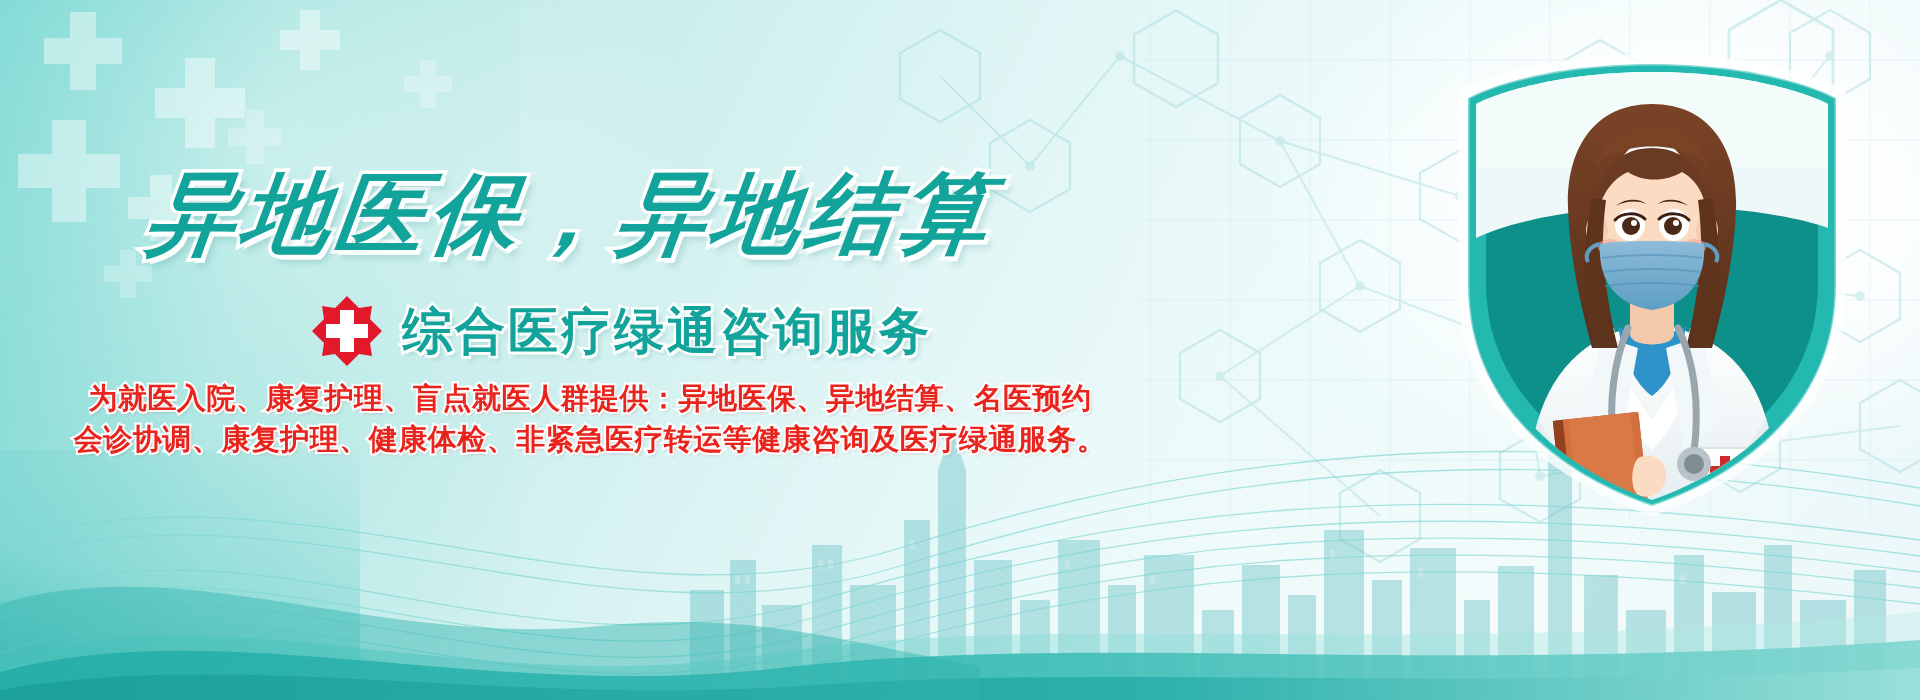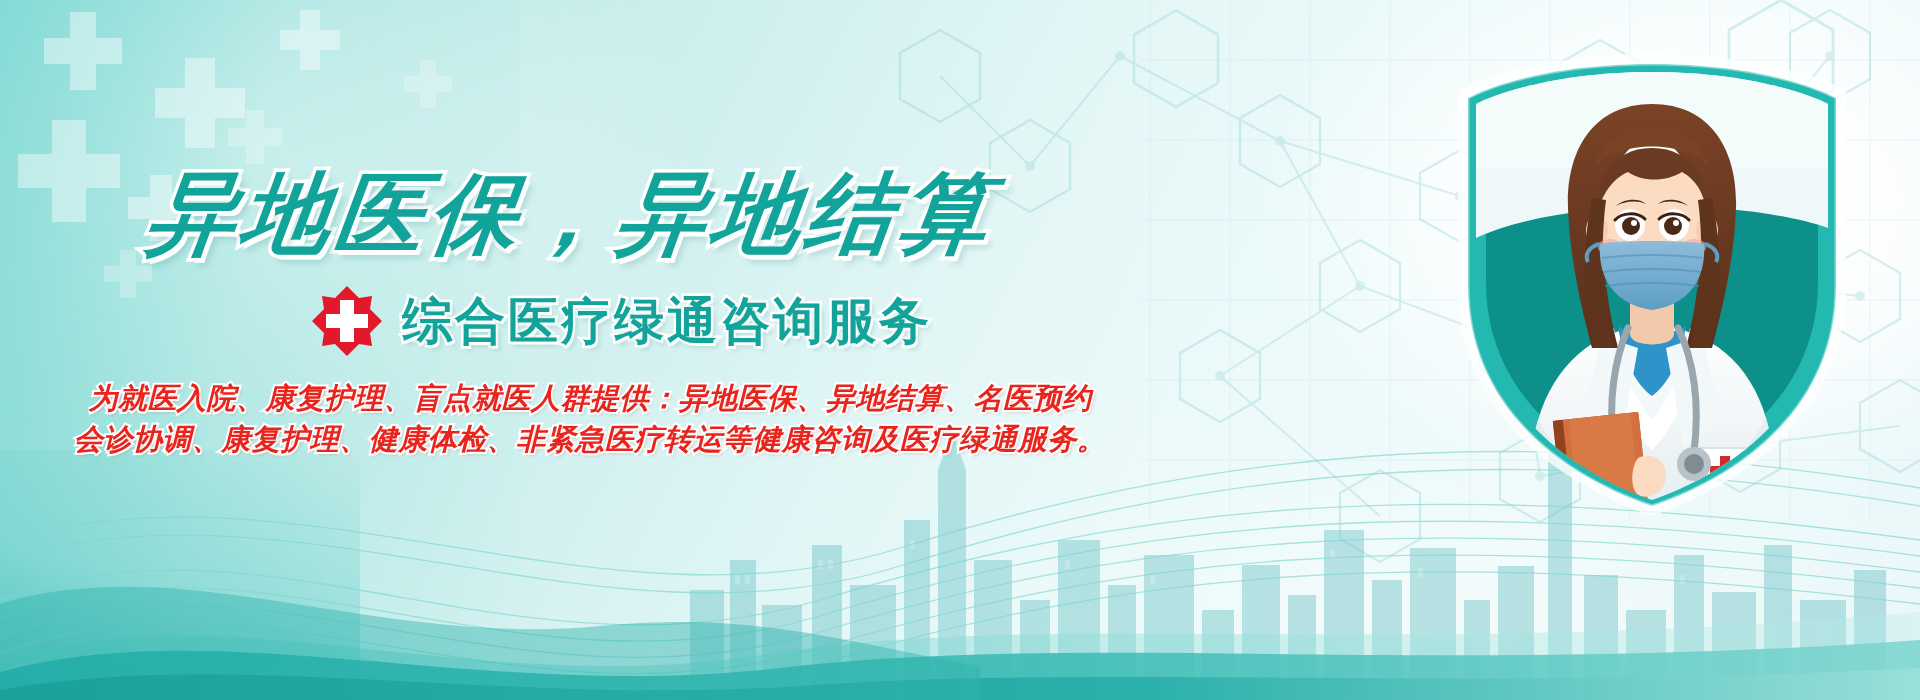--- a/index.html
+++ b/index.html
@@ -57,21 +57,21 @@
     -webkit-text-stroke:7px #ffffff;
     paint-order:stroke fill;
     text-shadow:
        4px 5px 0 rgba(255,255,255,.95),
        7px 8px 6px rgba(40,130,130,.22);
     transform:skewX(-7deg);
     font-family:"DejaVu Sans","Liberation Sans",sans-serif;
   }
 
   .subtitle-row{
-    position:absolute; left:310px; top:284px;
+    position:absolute; left:310px; top:294px;
     display:flex; align-items:center; gap:18px;
     white-space:nowrap;
   }
   .cross-badge{
     position:relative; width:74px; height:74px; flex:none;
   }
   .subtitle{
     font-size:50px; font-weight:900; letter-spacing:3px;
     color:#12a39a;
     -webkit-text-stroke:5px #ffffff;
@@ -86,21 +86,20 @@
   }
   .desc-line{
     font-size:29px; font-weight:900; line-height:1.42;
     letter-spacing:.5px;
     color:#e8241d;
     white-space:nowrap;
     -webkit-text-stroke:4px #ffffff;
     paint-order:stroke fill;
     text-shadow:1px 2px 0 rgba(255,255,255,.95), 2px 3px 3px rgba(150,40,30,.16);
     font-family:"DejaVu Sans","Liberation Sans",sans-serif;
-    font-style:italic;
   }
 
   
   .shield-wrap{
     position:absolute; right:58px; top:48px;
     width:420px; height:470px;
     z-index:7;
   }
 </style>
 </head>

